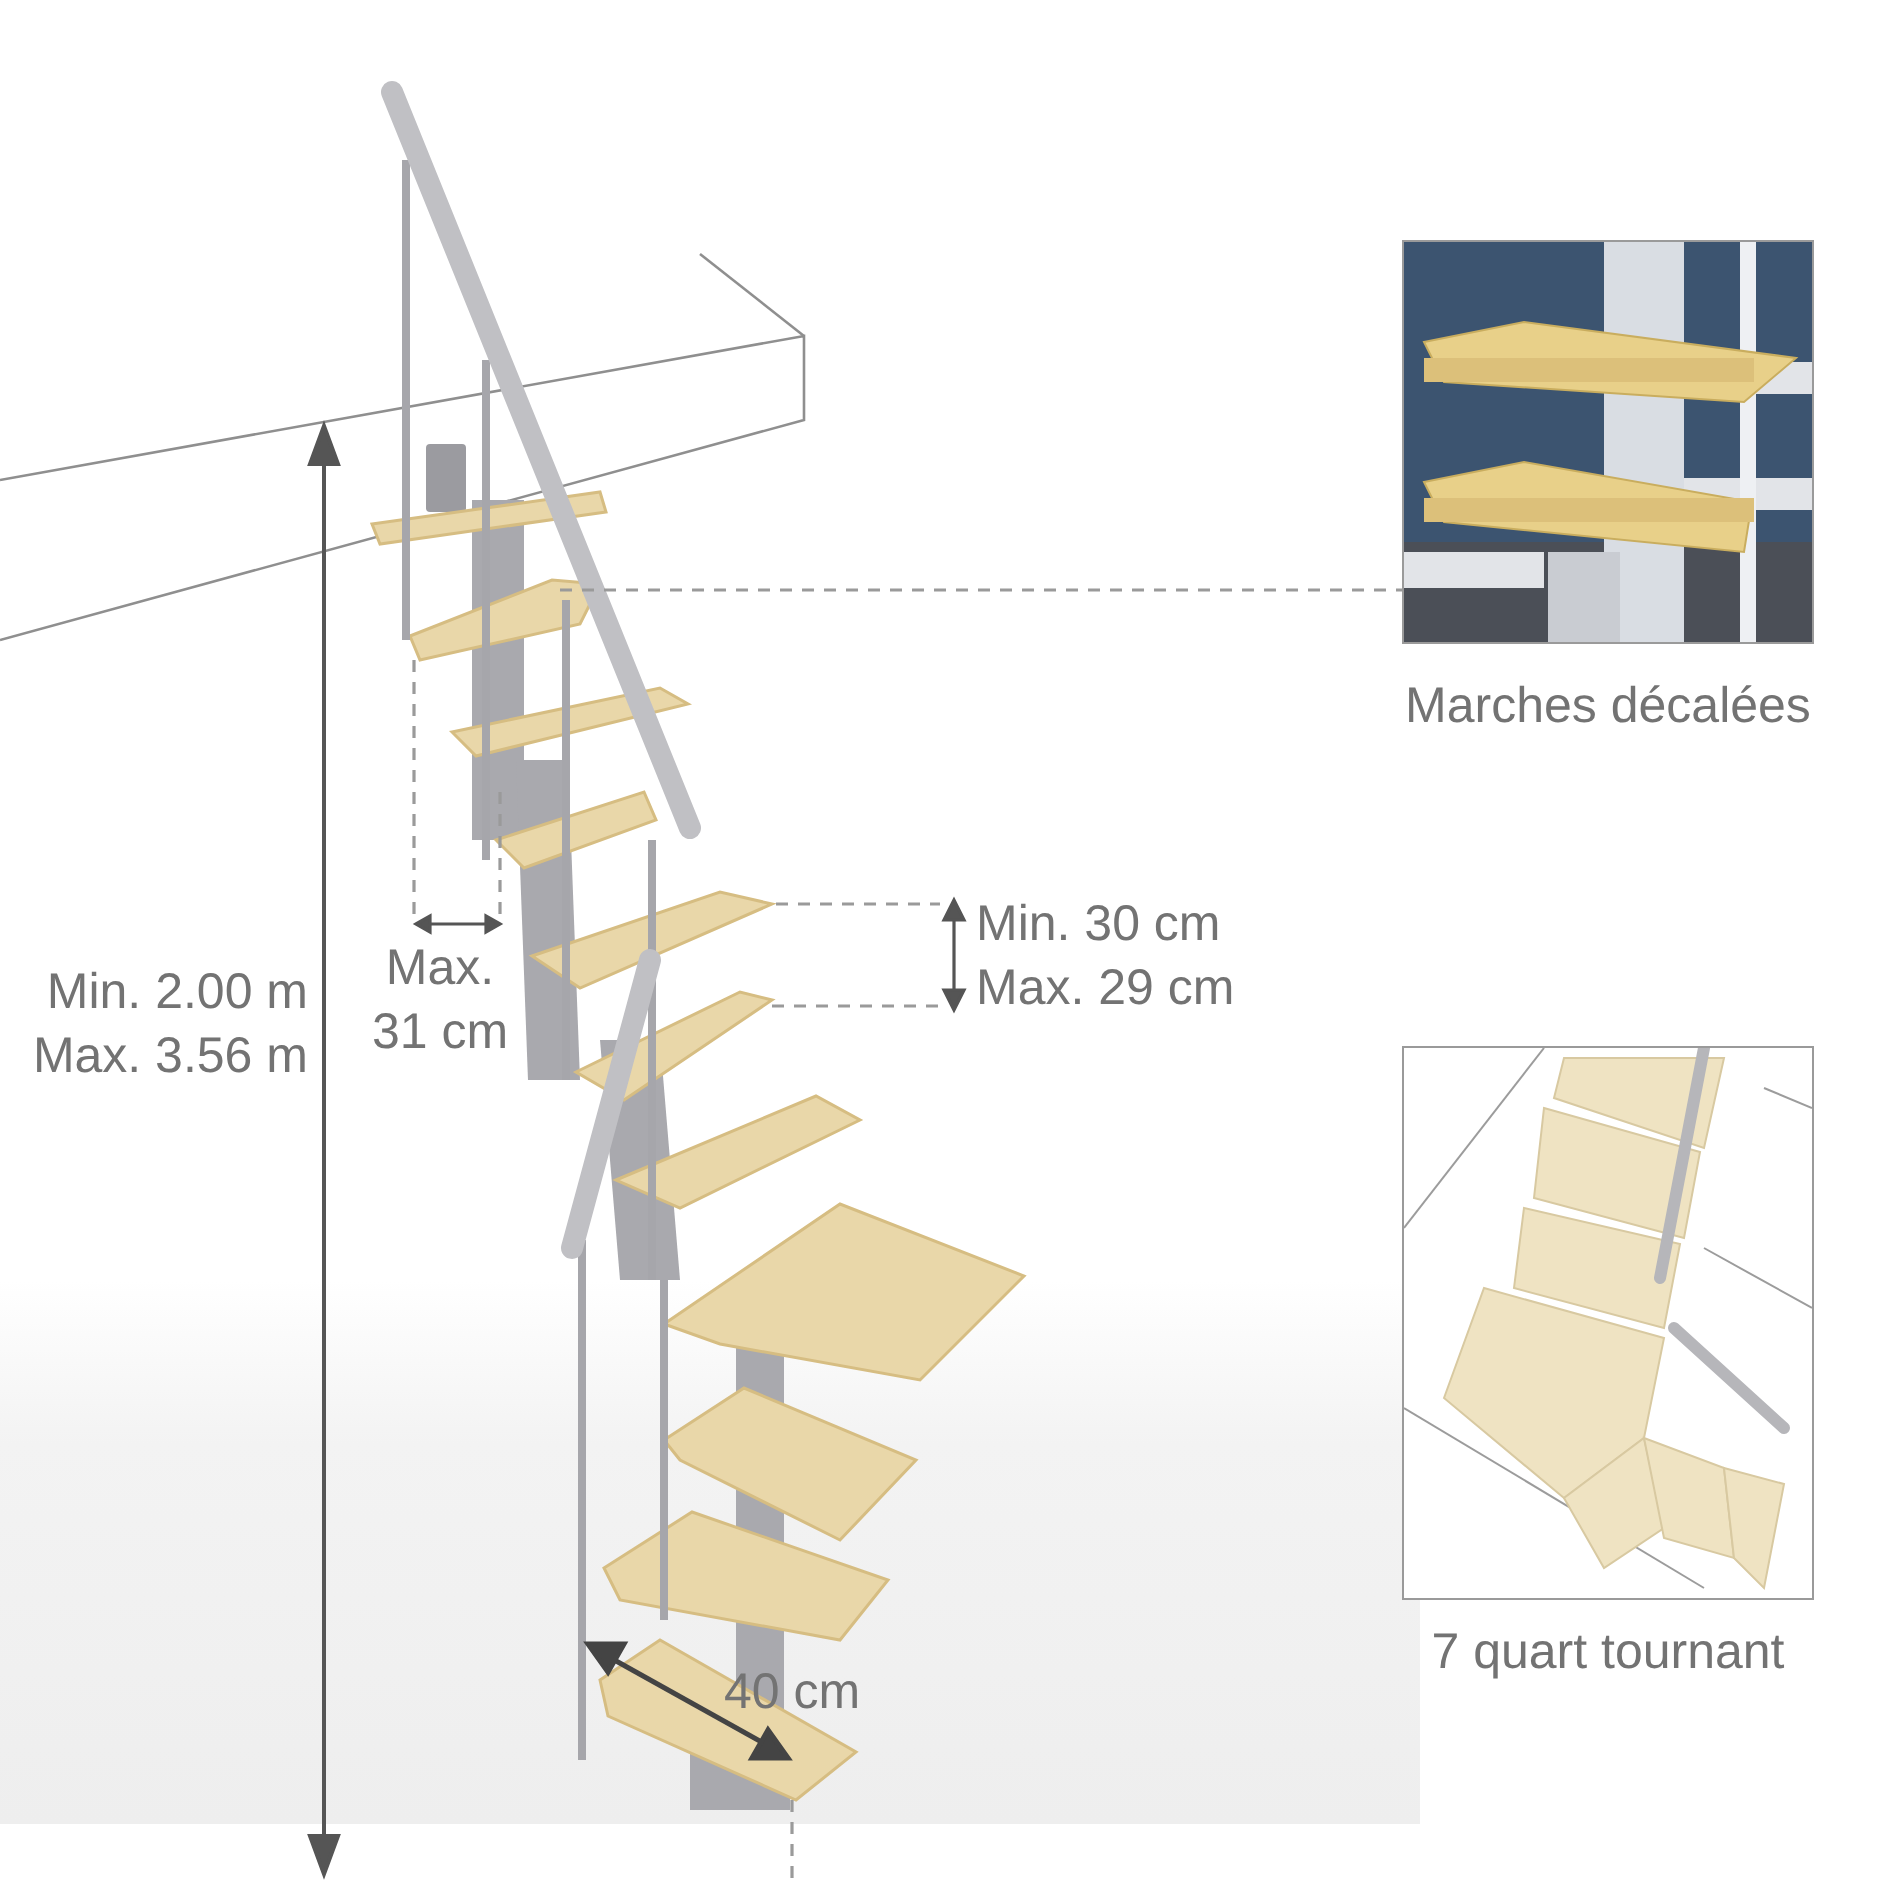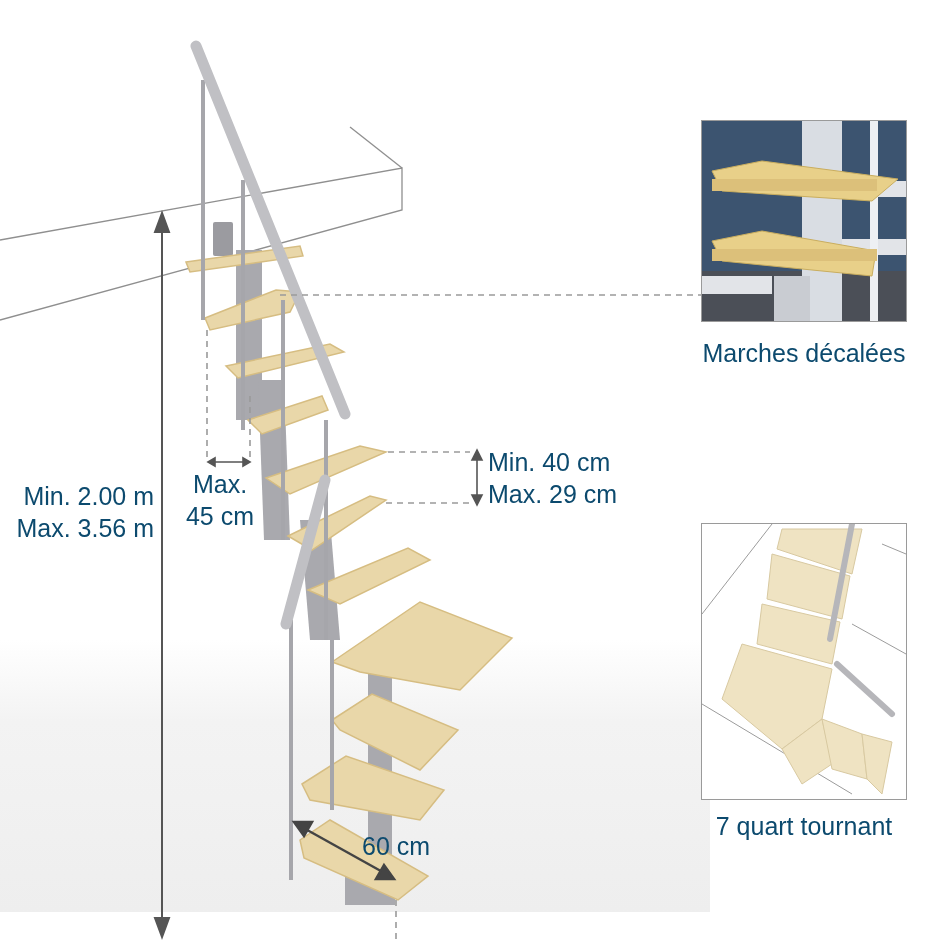--- a/index.html
+++ b/index.html
@@ -7,21 +7,21 @@
     width: 940px; height: 940px; position: relative; overflow: hidden;
     background: #ffffff;
     font-family: "Liberation Sans", "DejaVu Sans", sans-serif;
   }
   .floor-bg {
     position: absolute; left: 0; top: 640px; width: 710px; height: 272px;
     background: linear-gradient(to bottom, #ffffff 0%, #f3f3f3 30%, #eeeeee 100%);
   }
   svg.scene { position: absolute; left: 0; top: 0; }
   .label {
-    position: absolute; color: #0c4a6e; font-size: 25px; line-height: 32px;
+    position: absolute; color: #737373; font-size: 25px; line-height: 32px;
     white-space: nowrap;
   }
   .label.center { text-align: center; }
   .label.right { text-align: right; }
   .inset {
     position: absolute; border: 1px solid #9a9a9a; overflow: hidden;
   }
 </style>
 </head>
 <body>
@@ -107,29 +107,29 @@
   </g>
 </svg>
 
 <div class="label right" style="left:-10px; top:480px; width:164px;">
   <div>Min. 2.00 m</div>
   <div>Max. 3.56 m</div>
 </div>
 
 <div class="label center" style="left:172px; top:468px; width:96px;">
   <div>Max.</div>
-  <div>45 cm</div>
+  <div>31 cm</div>
 </div>
 
 <div class="label" style="left:488px; top:446px;">
-  <div>Min. 40 cm</div>
+  <div>Min. 30 cm</div>
   <div>Max. 29 cm</div>
 </div>
 
-<div class="label" style="left:362px; top:830px;">60 cm</div>
+<div class="label" style="left:362px; top:830px;">40 cm</div>
 
 <div class="inset" style="left:701px; top:120px; width:204px; height:200px; background:#3c5470;">
   <svg width="204" height="200" viewBox="0 0 204 200">
     <rect x="0" y="0" width="204" height="200" fill="#3c5470"></rect>
     <rect x="0" y="150" width="204" height="50" fill="#4b4f57"></rect>
     <rect x="0" y="155" width="70" height="18" fill="#e2e4e8"></rect>
     <rect x="100" y="0" width="40" height="200" fill="#d9dde3"></rect>
     <rect x="140" y="60" width="64" height="16" fill="#e2e4e8"></rect>
     <rect x="140" y="118" width="64" height="16" fill="#e2e4e8"></rect>
     <rect x="168" y="0" width="8" height="200" fill="#eef0f3"></rect>

